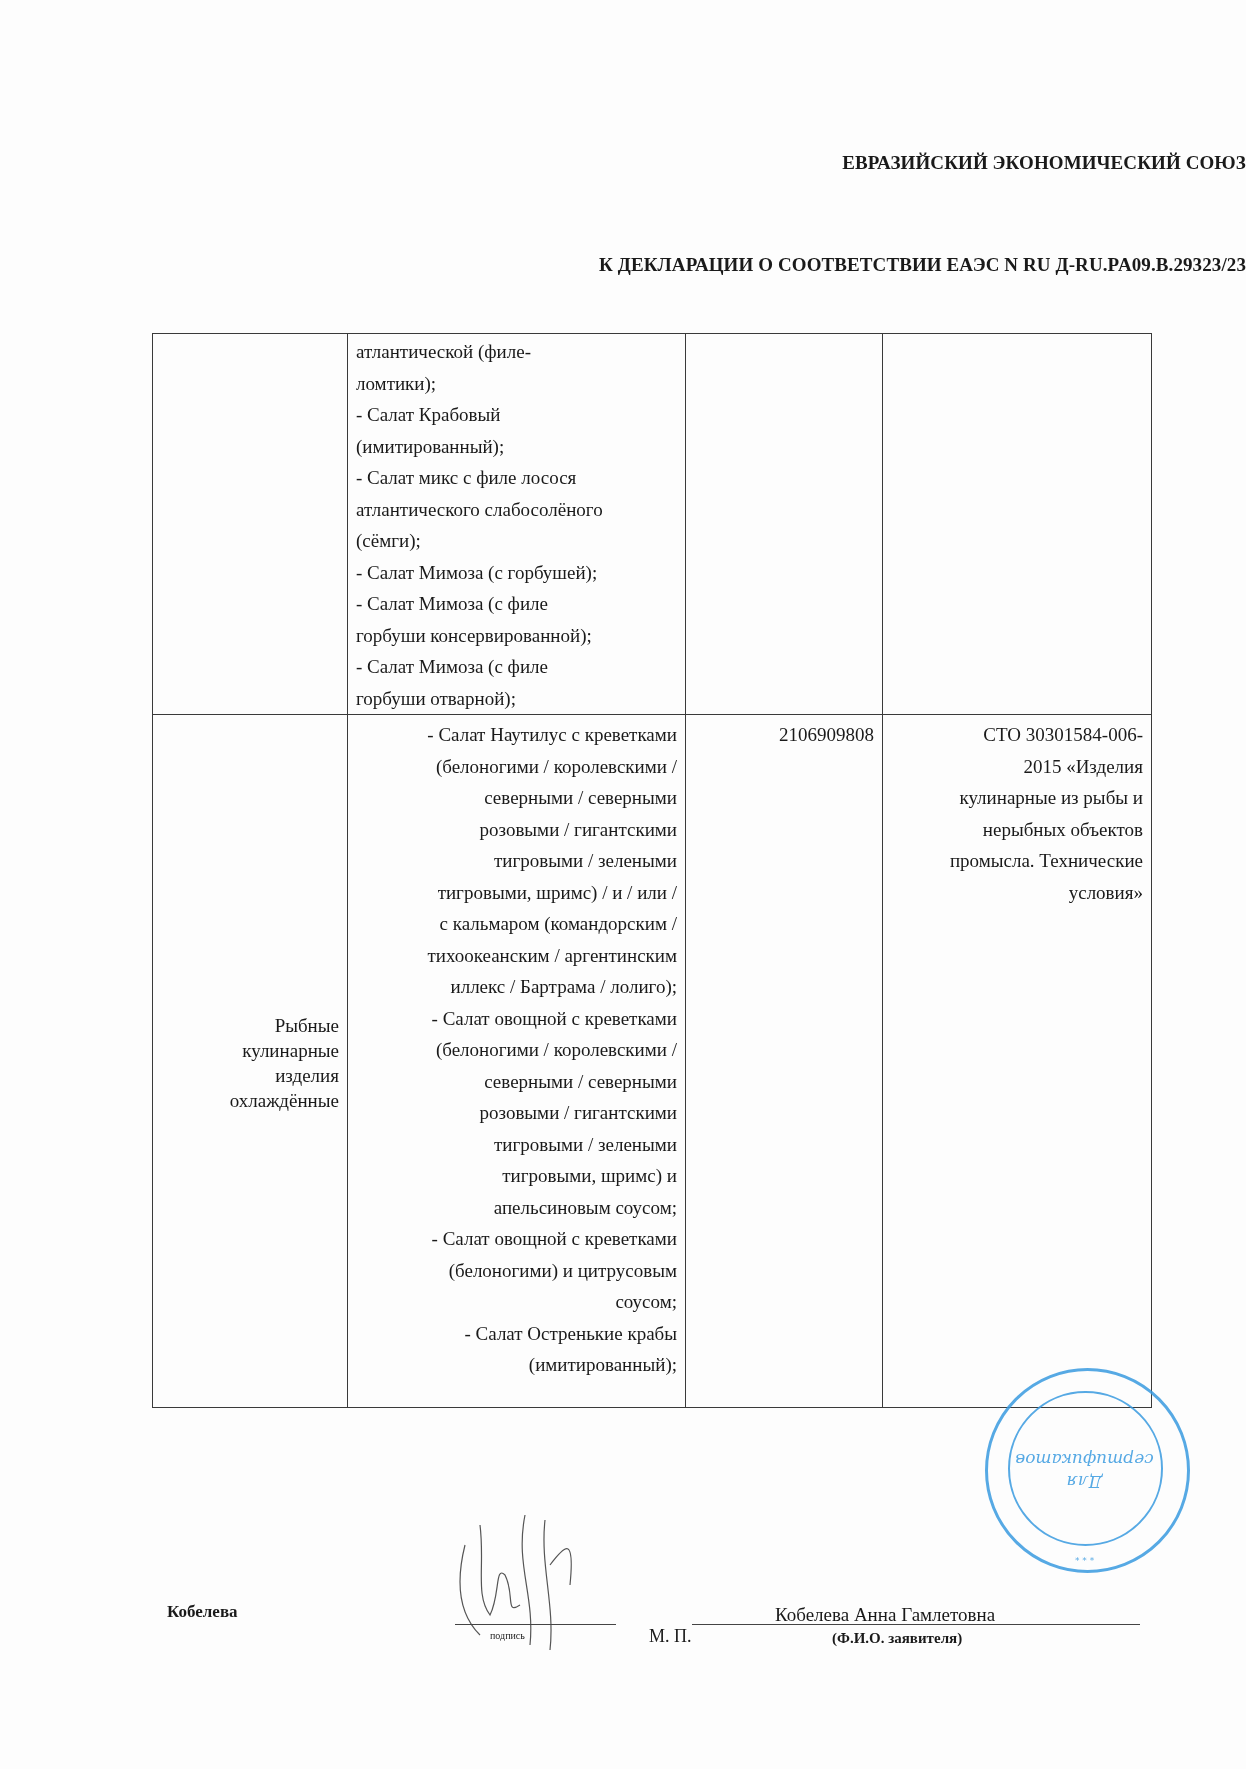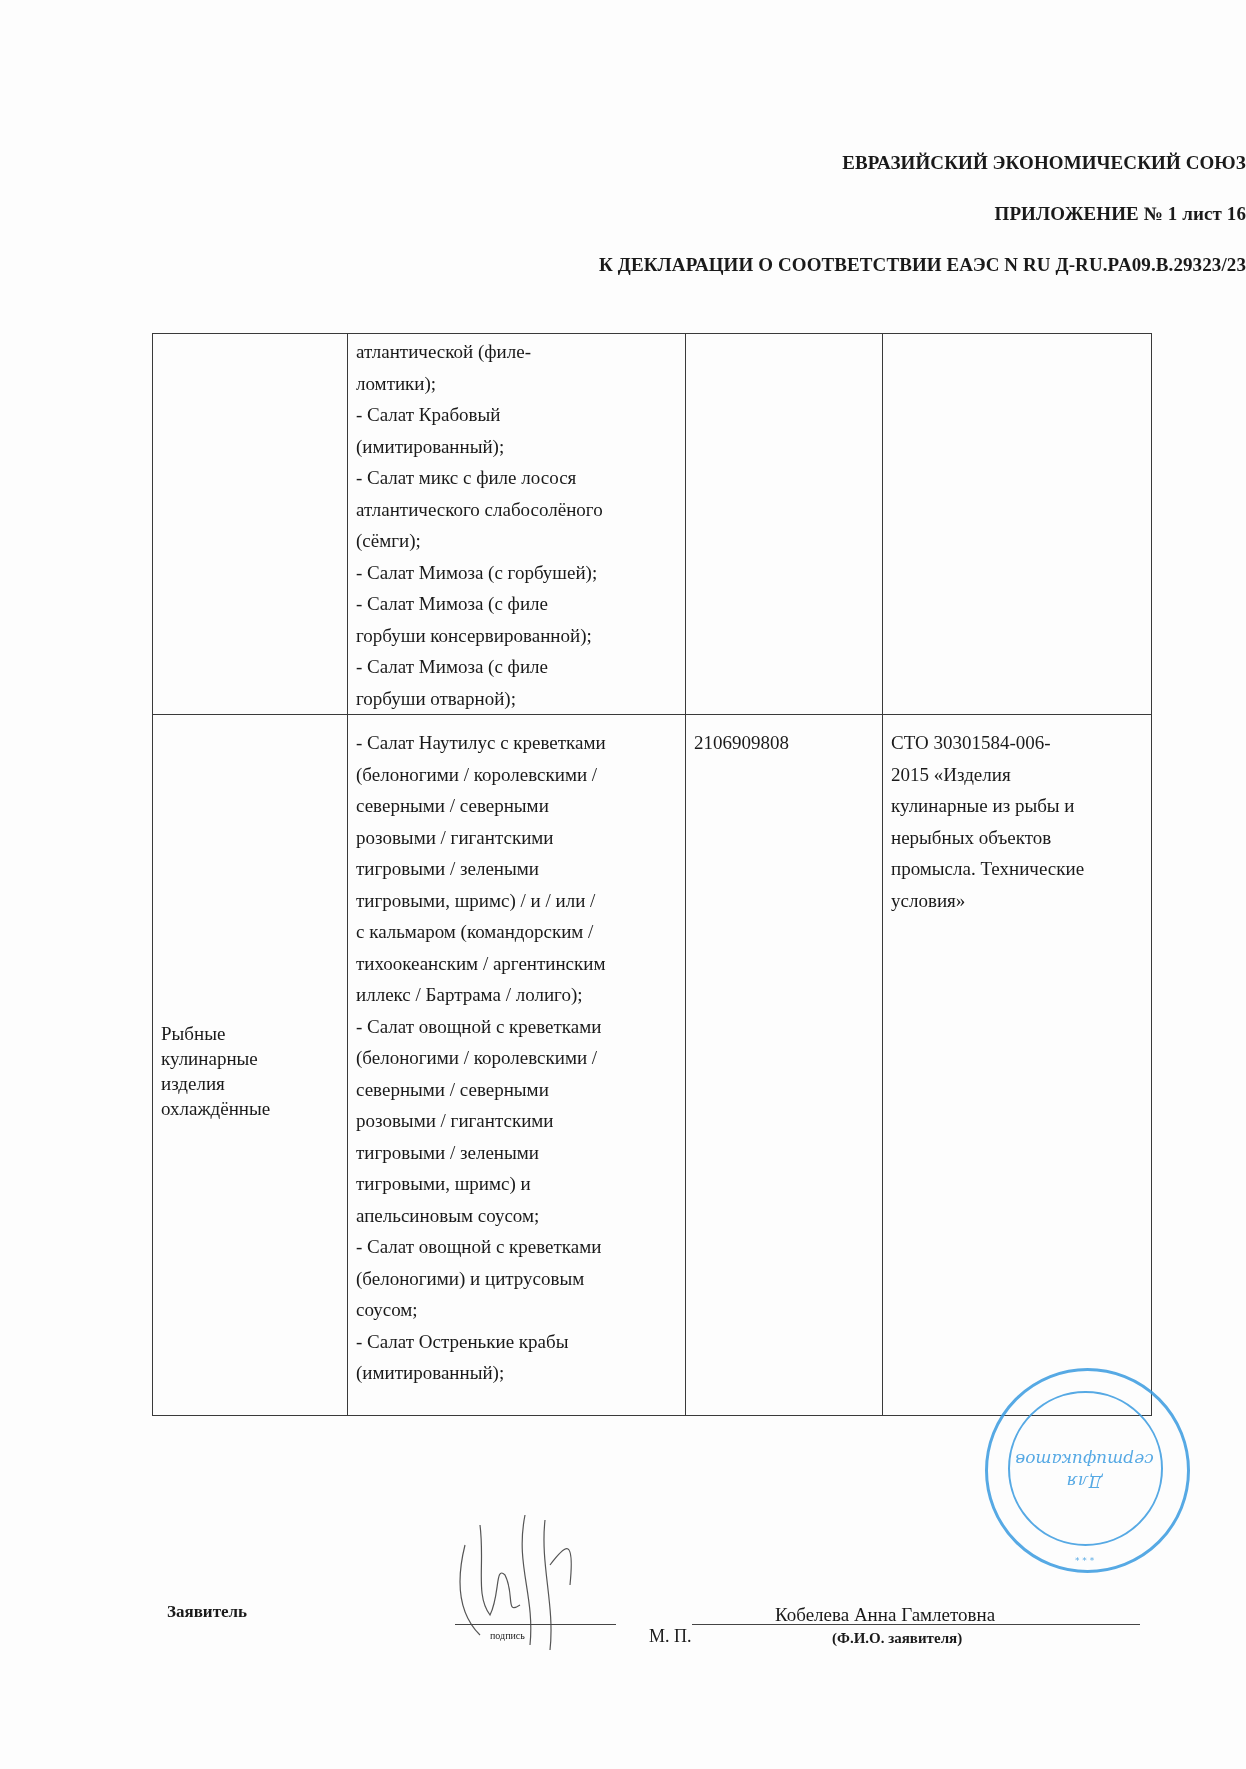--- a/index.html
+++ b/index.html
@@ -13,21 +13,21 @@
   .t3 { top: 254px; }
 
   table.decl { position: absolute; left: 152px; top: 333px; width: 999px;
                border-collapse: collapse; table-layout: fixed; }
   table.decl td, table.decl th { border: 1.3px solid #3a3a3a; vertical-align: top;
                font-size: 19px; line-height: 31.5px; font-weight: normal; padding: 0 8px; }
   table.decl th { text-align: center; vertical-align: middle; height: 147px; line-height: 30px; padding: 0 6px; }
   col.c1 { width: 195px; } col.c2 { width: 338px; } col.c3 { width: 197px; } col.c4 { width: 269px; }
   .cell-lines div { white-space: nowrap; }
   tr.r1 td { height: 362px; padding-top: 2px; }
-  tr.r2 td { height: 688px; padding-top: 12px; }
+  tr.r2 td { height: 688px; padding-top: 4px; text-align: right; }
   td.vmid { vertical-align: middle !important; line-height: 25px !important; }
 
   .footer { position: absolute; top: 1590px; left: 0; width: 1246px; height: 120px; }
   .applicant { position: absolute; left: 167px; top: 12px; font-size: 17px; font-weight: bold; }
   .sig-line { position: absolute; left: 455px; top: 34px; width: 161px; border-top: 1.2px solid #444; }
   .sig-caption { position: absolute; left: 490px; top: 40px; font-size: 10px; }
   .mp { position: absolute; left: 649px; top: 36px; font-size: 18px; }
   .name-line { position: absolute; left: 692px; top: 34px; width: 448px; border-top: 1.2px solid #444; }
   .name { position: absolute; left: 775px; top: 14px; font-size: 19px; }
   .name-caption { position: absolute; left: 832px; top: 40px; font-size: 15px; font-weight: bold; }
@@ -42,21 +42,20 @@
   .stamp .ring { position: absolute; left: 0; top: 8px; width: 205px; text-align: center; color: #3a9be0;
            font-family: "DejaVu Sans", sans-serif; font-size: 9px; }
   .signature { position: absolute; left: 445px; top: 1505px; }
 </style>
 </head>
 <body>
 
 <div class="page">
 
   <div class="title t1">ЕВРАЗИЙСКИЙ ЭКОНОМИЧЕСКИЙ СОЮЗ</div>
-  <div class="title t2">ПРИЛОЖЕНИЕ № 1 лист 16</div>
   <div class="title t3">К ДЕКЛАРАЦИИ О СООТВЕТСТВИИ ЕАЭС N RU Д-RU.PA09.B.29323/23</div>
 
   <table class="decl">
     <colgroup>
         <col class="c1">
         <col class="c2">
         <col class="c3">
         <col class="c4">
       </colgroup>
     <tbody>
@@ -127,21 +126,21 @@
     <div class="ring">* * *</div>
     <div class="txt s1">Для</div>
     <div class="txt s2">сертификатов</div>
   </div>
 
   <svg class="signature" width="180" height="150" viewBox="0 0 180 150">
     <path d="M20 40 C 10 80, 15 110, 35 130 M35 20 C 40 60, 30 90, 45 110 C 55 90, 50 60, 60 70 C 70 90, 60 110, 75 100 M80 10 C 70 60, 90 90, 85 140 M100 15 C 95 60, 110 100, 105 145 M105 60 C 120 40, 130 30, 125 80" fill="none" stroke="#555" stroke-width="1.2"></path>
   </svg>
 
   <div class="footer">
-    <div class="applicant">Заявитель</div>
+    <div class="applicant">Кобелева</div>
     <div class="sig-line"></div>
     <div class="sig-caption">подпись</div>
     <div class="mp">М. П.</div>
     <div class="name">Кобелева Анна Гамлетовна</div>
     <div class="name-line"></div>
     <div class="name-caption">(Ф.И.О. заявителя)</div>
   </div>
 
 </div>
 

